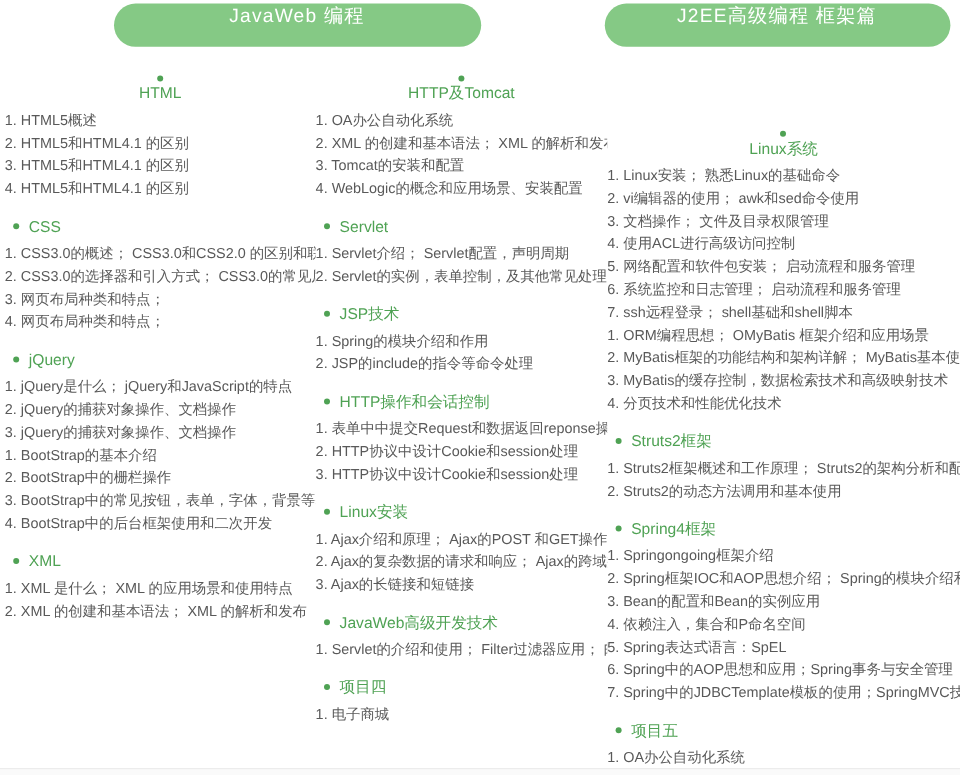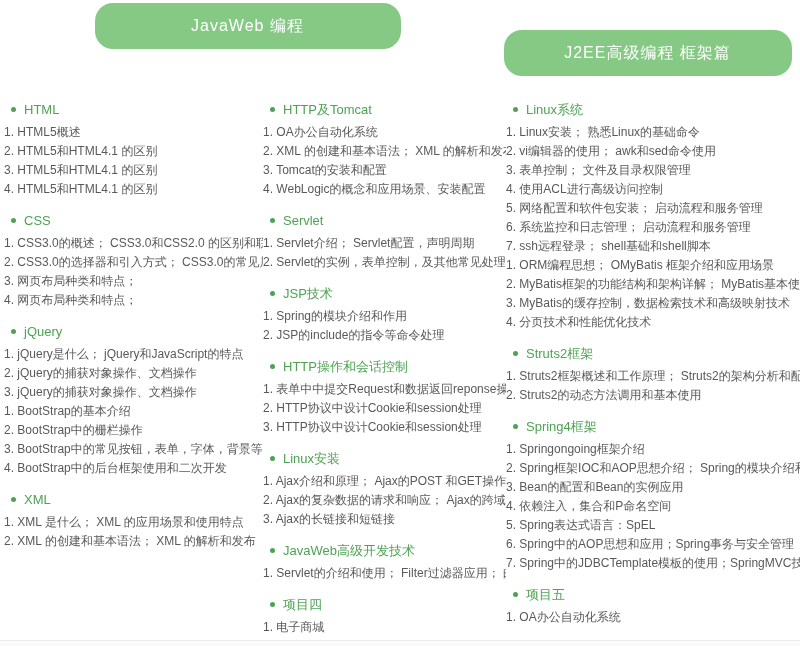--- a/index.html
+++ b/index.html
@@ -13,41 +13,41 @@
   *{box-sizing:border-box;margin:0;padding:0;}
   html,body{width:800px;height:646px;overflow:hidden;}
   body{
     background:var(--page-bg);
     font-family:"Liberation Sans","DejaVu Sans",sans-serif;
     position:relative;
   }
   .pill-row{display:flex;padding-top:3px;}
   .pill-zone{display:flex;justify-content:center;}
   .pill-zone.left{width:495px;}
-  .pill-zone.right{width:305px;margin-top:27px;}
+  .pill-zone.right{width:305px;}
   .pill{
-    height:46px;border-radius:18px;
+    height:36px;border-radius:18px;
     background:var(--pill-green);
     color:#ffffff;font-size:16px;letter-spacing:1px;
-    display:flex;align-items:center;justify-content:center;
+    display:flex;align-items:flex-start;justify-content:center;
   }
   .pill.left-pill{width:306px;}
   .pill.right-pill{width:288px;}
   .columns{display:flex;padding:24px 0 0 4px;align-items:flex-start;}
   .col{flex:0 0 auto;}
   .col.c0{width:259px;}
   .col.c1{width:243px;}
-  .col.c2{width:294px;}
+  .col.c2{width:294px;margin-top:46px;}
   .sec-title{
     font-size:13px;line-height:19px;
     color:var(--heading-green);
     margin:12px 0 4px 0;
     display:flex;align-items:center;
   }
-  .col > .sec-title:first-child{margin-top:0;}
+  .col > .sec-title:first-child{margin-top:0;flex-direction:column;}
   .dot{
     width:5px;height:5px;border-radius:50%;
     background:var(--heading-green);
     display:inline-block;margin:0 8px 0 7px;flex:0 0 auto;
   }
   ol.sec-items{list-style:none;counter-reset:item;}
   ol.sec-items li{
     counter-increment:item;
     font-size:12px;line-height:19px;
     color:var(--item-text);
@@ -185,21 +185,21 @@
         </ol>
       </section>
     <section class="col c2">
         <div class="sec-title">
           <span class="dot"></span>
           <span>Linux系统</span>
         </div>
         <ol class="sec-items">
           <li>Linux安装； 熟悉Linux的基础命令</li>
           <li>vi编辑器的使用； awk和sed命令使用</li>
-          <li>表单控制； 文件及目录权限管理</li>
+          <li>文档操作； 文件及目录权限管理</li>
           <li>使用ACL进行高级访问控制</li>
           <li>网络配置和软件包安装； 启动流程和服务管理</li>
           <li>系统监控和日志管理； 启动流程和服务管理</li>
           <li>ssh远程登录； shell基础和shell脚本</li>
         </ol>
         <ol class="sec-items">
           <li>ORM编程思想； OMyBatis 框架介绍和应用场景</li>
           <li>MyBatis框架的功能结构和架构详解； MyBatis基本使用</li>
           <li>MyBatis的缓存控制，数据检索技术和高级映射技术</li>
           <li>分页技术和性能优化技术</li>

